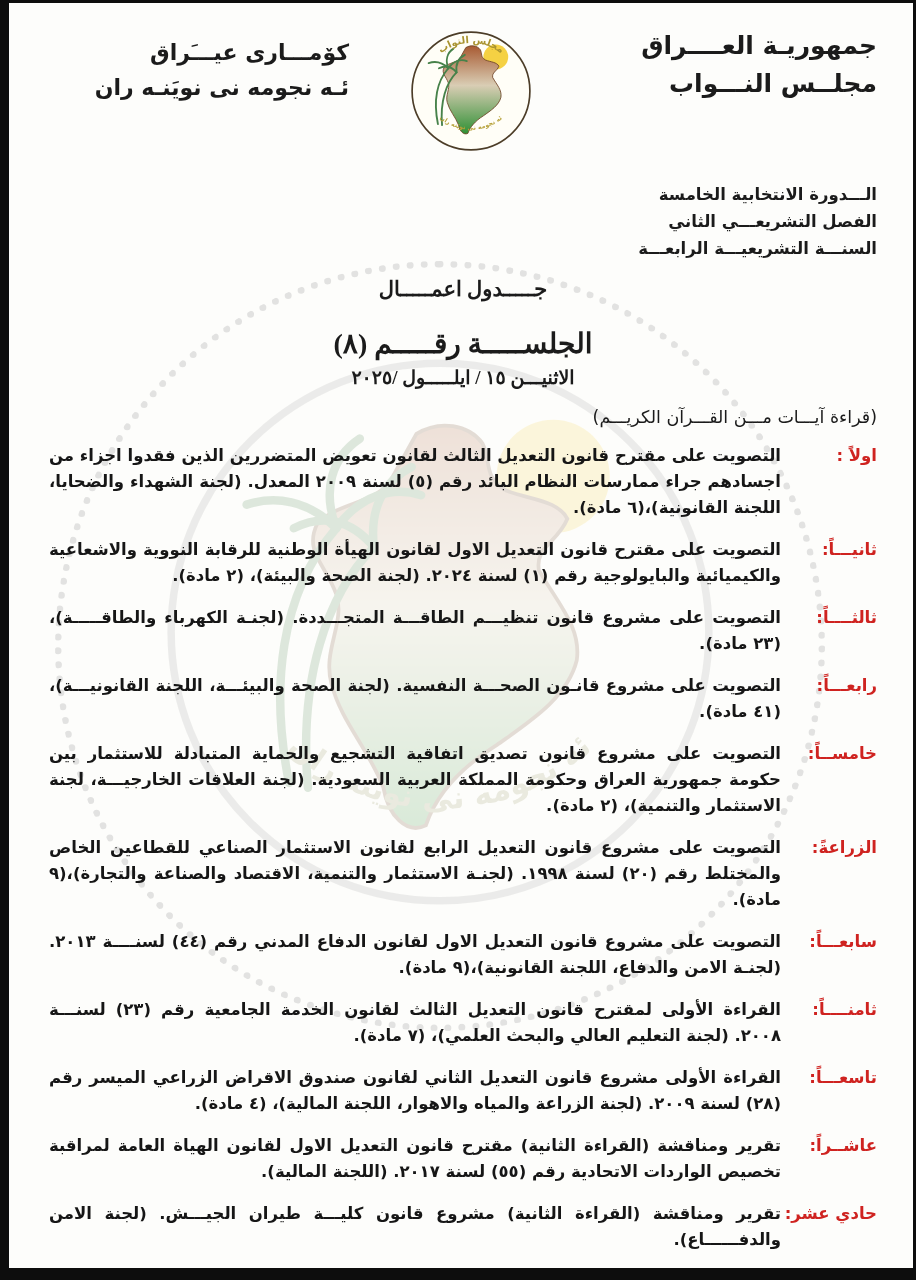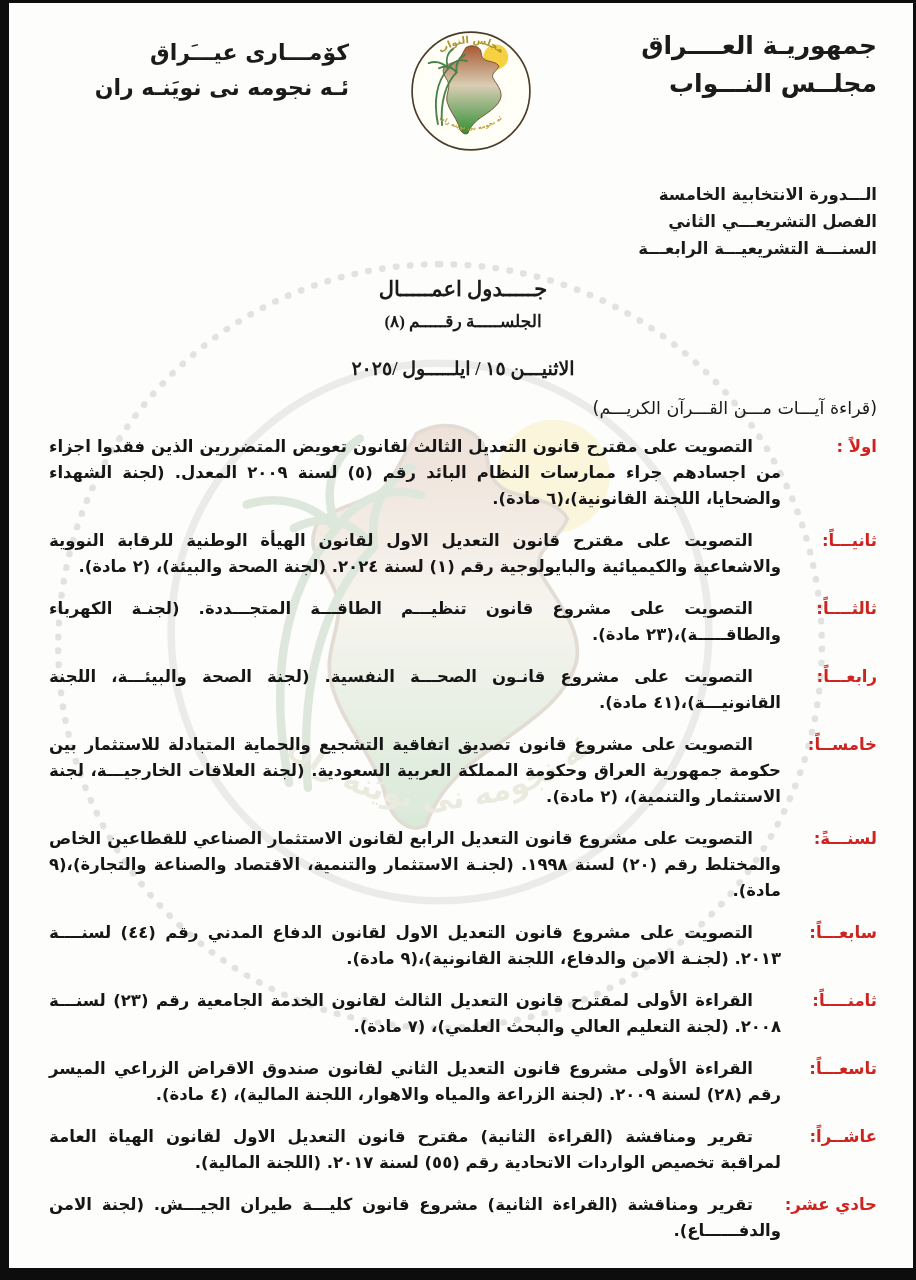--- a/index.html
+++ b/index.html
@@ -24,35 +24,35 @@
   .header-row{display:flex;align-items:flex-start;padding-top:24px;}
   .h-ar{width:285px;font-size:25px;font-weight:bold;line-height:1.5;text-align:right;letter-spacing:.5px;}
   .h-logo{flex:1;display:flex;justify-content:center;padding-top:2px;}
   .h-ku{width:300px;font-size:22px;font-weight:bold;line-height:1.6;text-align:left;padding-top:8px;}
   .h-ku div{text-align:right;}
   .session-info{margin-top:28px;text-align:right;font-size:16.5px;font-weight:bold;line-height:1.65;}
 
   
   .title-block{margin-top:14px;text-align:center;font-weight:bold;font-family:Liberation Serif, serif;}
   .title-block .t1{font-size:21px;}
-  .title-block .t2{font-size:17px;margin-top:9px;}
-  .title-block .t3{font-size:19px;margin-top:25px;}
+  .title-block .t2{font-size:28px;margin-top:25px;}
+  .title-block .t3{font-size:19px;margin-top:6px;}
   .quran-line{margin-top:18px;text-align:right;font-size:17.5px;font-weight:normal;}
 
   
   .agenda{margin-top:16px;}
   .agenda-item{
     font-size:16.5px;font-weight:bold;line-height:26px;
     margin-bottom:16px;
     text-align:justify;
     padding-right:96px;text-indent:-96px;
   }
   .agenda-item .label{
     display:inline-block;width:96px;text-indent:0;
-    color:#cf2320;text-align:right;vertical-align:top;padding-left:28px;
+    color:#cf2320;text-align:right;vertical-align:top;
   }
   .agenda-item .body{color:#161616;}
 
   
   .watermark-ring{
     position:absolute;z-index:1;left:46px;top:258px;
     width:756px;height:756px;border-radius:50%;
     border:7px dotted #b9b9b9;opacity:.38;
   }
   .watermark-logo{
@@ -154,21 +154,21 @@
       <div class="agenda-item"><span class="label">اولاً :</span><span class="body">التصويت على مقترح قانون التعديل الثالث لقانون تعويض المتضررين الذين فقدوا اجزاء من اجسادهم جراء ممارسات النظام البائد رقم (٥) لسنة ٢٠٠٩ المعدل. (لجنة الشهداء والضحايا، اللجنة القانونية)،(٦ مادة).</span></div>
 
       <div class="agenda-item"><span class="label">ثانيـــاً:</span><span class="body">التصويت على مقترح قانون التعديل الاول لقانون الهيأة الوطنية للرقابة النووية والاشعاعية والكيميائية والبايولوجية رقم (١) لسنة ٢٠٢٤. (لجنة الصحة والبيئة)، (٢ مادة).</span></div>
 
       <div class="agenda-item"><span class="label">ثالثــــاً:</span><span class="body">التصويت على مشروع قانون تنظيـــم الطاقـــة المتجـــددة. (لجنـة الكهرباء والطاقـــــة)،(٢٣ مادة).</span></div>
 
       <div class="agenda-item"><span class="label">رابعـــاً:</span><span class="body">التصويت على مشروع قانـون الصحـــة النفسية. (لجنة الصحة والبيئـــة، اللجنة القانونيـــة)،(٤١ مادة).</span></div>
 
       <div class="agenda-item"><span class="label">خامســاً:</span><span class="body">التصويت على مشروع قانون تصديق اتفاقية التشجيع والحماية المتبادلة للاستثمار بين حكومة جمهورية العراق وحكومة المملكة العربية السعودية. (لجنة العلاقات الخارجيـــة، لجنة الاستثمار والتنمية)، (٢ مادة).</span></div>
 
-      <div class="agenda-item"><span class="label">لسنـــةً:</span><span class="body">التصويت على مشروع قانون التعديل الرابع لقانون الاستثمار الصناعي للقطاعين الخاص والمختلط رقم (٢٠) لسنة ١٩٩٨. (لجنـة الاستثمار والتنمية، الاقتصاد والصناعة والتجارة)،(٩ مادة).</span></div>
+      <div class="agenda-item"><span class="label">الزراعةً:</span><span class="body">التصويت على مشروع قانون التعديل الرابع لقانون الاستثمار الصناعي للقطاعين الخاص والمختلط رقم (٢٠) لسنة ١٩٩٨. (لجنـة الاستثمار والتنمية، الاقتصاد والصناعة والتجارة)،(٩ مادة).</span></div>
 
       <div class="agenda-item"><span class="label">سابعـــاً:</span><span class="body">التصويت على مشروع قانون التعديل الاول لقانون الدفاع المدني رقم (٤٤) لسنــــة ٢٠١٣. (لجنـة الامن والدفاع، اللجنة القانونية)،(٩ مادة).</span></div>
 
       <div class="agenda-item"><span class="label">ثامنــــاً:</span><span class="body">القراءة الأولى لمقترح قانون التعديل الثالث لقانون الخدمة الجامعية رقم (٢٣) لسنـــة ٢٠٠٨. (لجنة التعليم العالي والبحث العلمي)، (٧ مادة).</span></div>
 
       <div class="agenda-item"><span class="label">تاسعـــاً:</span><span class="body">القراءة الأولى مشروع قانون التعديل الثاني لقانون صندوق الاقراض الزراعي الميسر رقم (٢٨) لسنة ٢٠٠٩. (لجنة الزراعة والمياه والاهوار، اللجنة المالية)، (٤ مادة).</span></div>
 
       <div class="agenda-item"><span class="label">عاشــراً:</span><span class="body">تقرير ومناقشة (القراءة الثانية) مقترح قانون التعديل الاول لقانون الهياة العامة لمراقبة تخصيص الواردات الاتحادية رقم (٥٥) لسنة ٢٠١٧. (اللجنة المالية).</span></div>
 
       <div class="agenda-item"><span class="label">حادي عشر:</span><span class="body">تقرير ومناقشة (القراءة الثانية) مشروع قانون كليـــة طيران الجيـــش. (لجنة الامن والدفــــــاع).</span></div>

